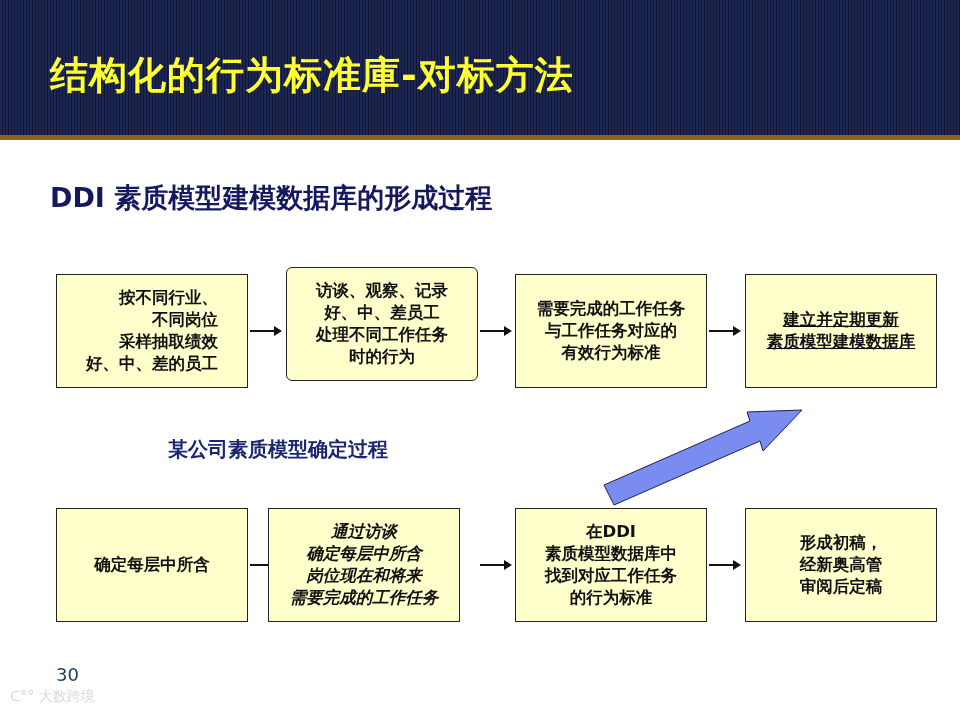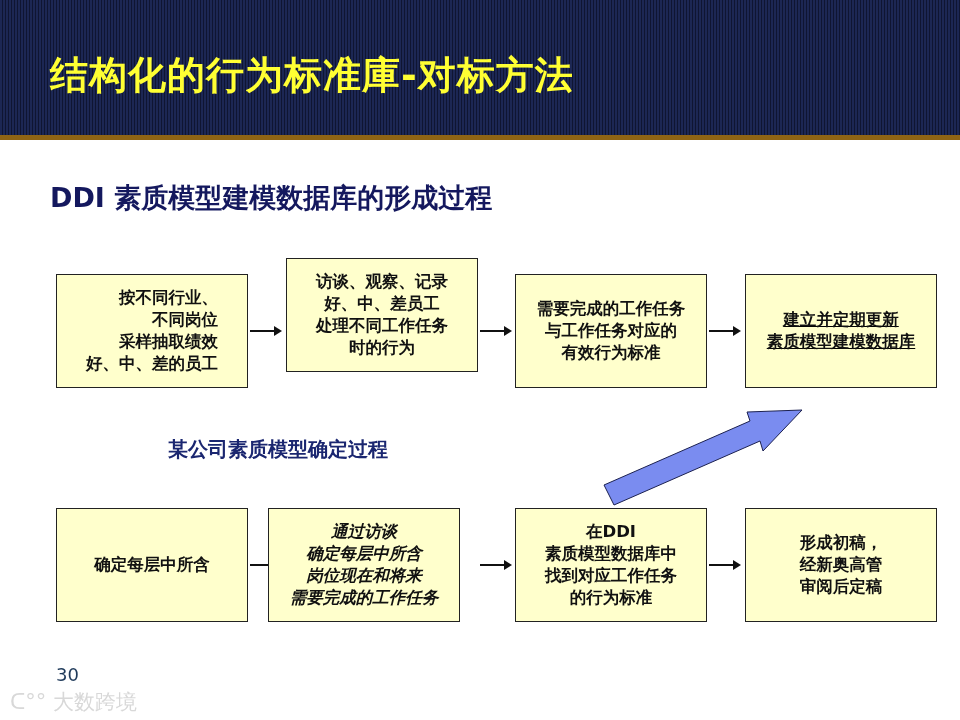--- a/index.html
+++ b/index.html
@@ -13,40 +13,40 @@
   .subtitle { position:absolute; font-weight:bold; color:#14185e; white-space:nowrap; }
   .sub1 { left:50px; top:180px; font-size:27px; }
   .sub2 { left:168px; top:436px; font-size:20px; color:#1a2670; }
   .box { position:absolute; width:192px; height:114px; background:#ffffcc; border:1px solid #222;
          display:flex; align-items:center; justify-content:center; text-align:center; box-sizing:border-box; }
   .box-text { font-size:16.5px; font-weight:bold; color:#111; line-height:22px; white-space:pre-line; }
   .arrow { position:absolute; height:2px; background:#111; width:30px; }
   .arrow::after { content:""; position:absolute; right:-2px; top:-4px; border-left:8px solid #111;
                   border-top:5px solid transparent; border-bottom:5px solid transparent; }
   .page-num { position:absolute; left:56px; top:664px; font-size:18px; color:#1f3a5a; }
-  .watermark { position:absolute; left:10px; top:688px; font-size:21px; color:#d8d8d8; white-space:nowrap; }
+  .watermark { position:absolute; left:10px; top:688px; font-size:14px; color:#d8d8d8; white-space:nowrap; }
   .bigarrow { position:absolute; left:590px; top:395px; }
 </style>
 </head>
 <body>
 
 <div class="header"></div>
 <div class="header-stripe"></div>
 <div class="title">结构化的行为标准庫-对标方法</div>
 
 <div class="subtitle sub1">DDI 素质模型建模数据库的形成过程</div>
 
 <div class="box" style="left:56px; top:274px;text-align:right;">
   <div class="box-text">按不同行业、
 不同岗位
 采样抽取绩效
 好、中、差的员工</div>
 </div>
 <div class="arrow" style="left:250px; top:330px;"></div>
-<div class="box" style="left:286px; top:258px;">
+<div class="box" style="left:286px; top:267px;border-radius:6px;">
   <div class="box-text">访谈、观察、记录
 好、中、差员工
 处理不同工作任务
 时的行为</div>
 </div>
 <div class="arrow" style="left:480px; top:330px;"></div>
 <div class="box" style="left:515px; top:274px;">
   <div class="box-text">需要完成的工作任务
 与工作任务对应的
 有效行为标准</div>

